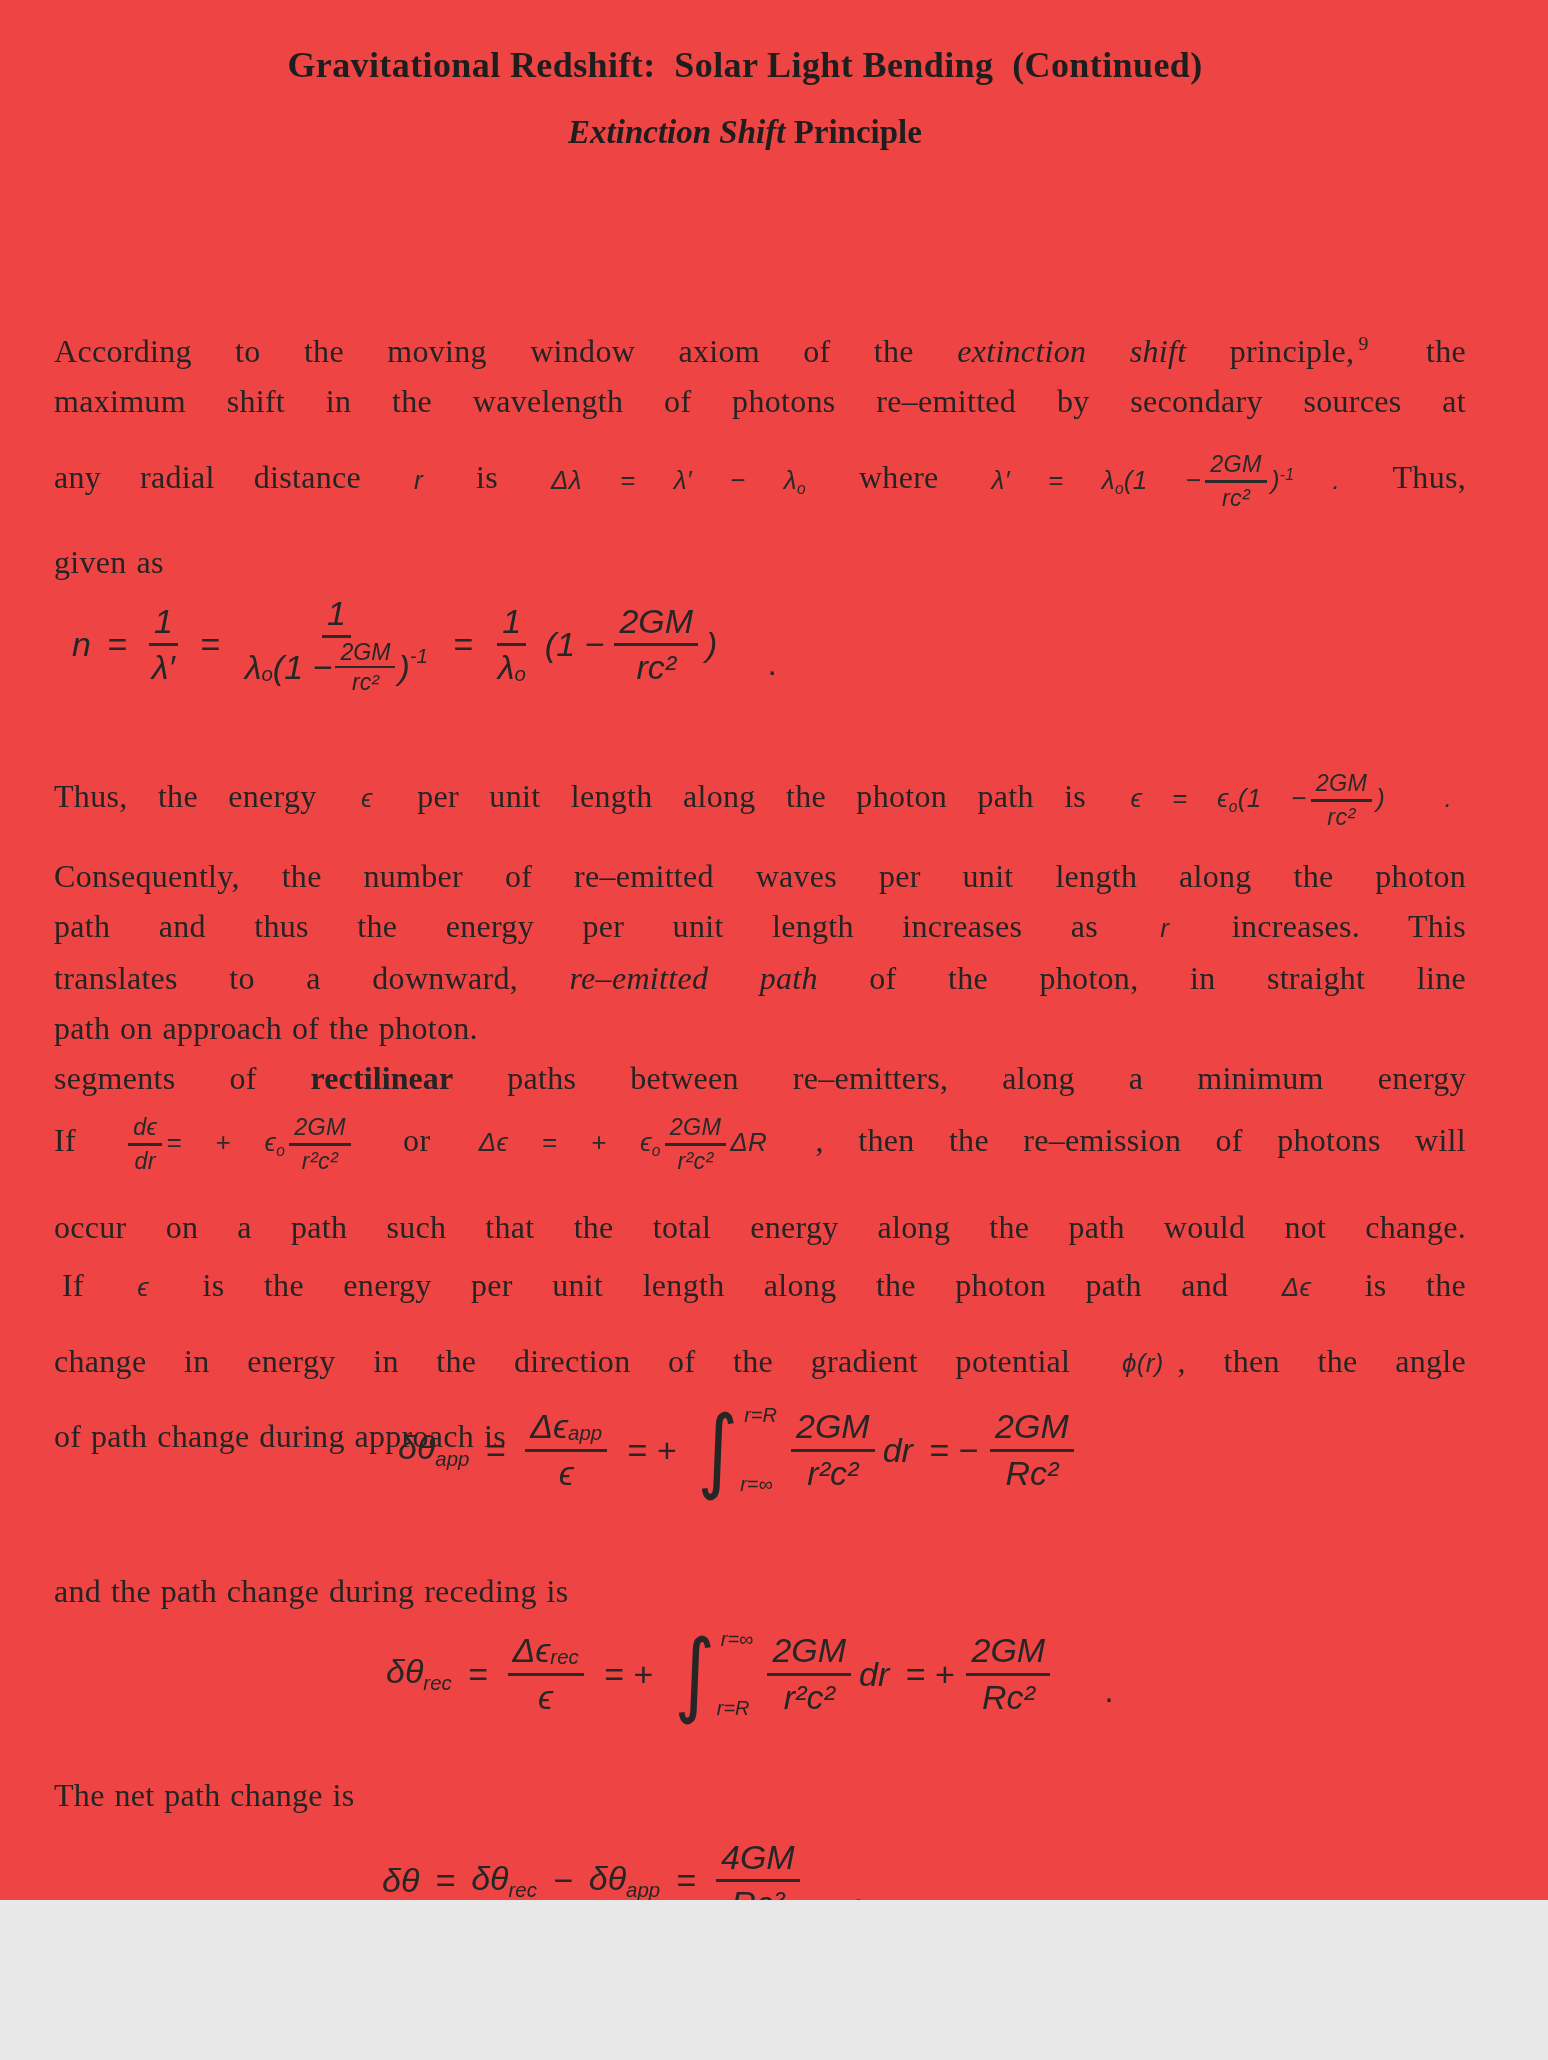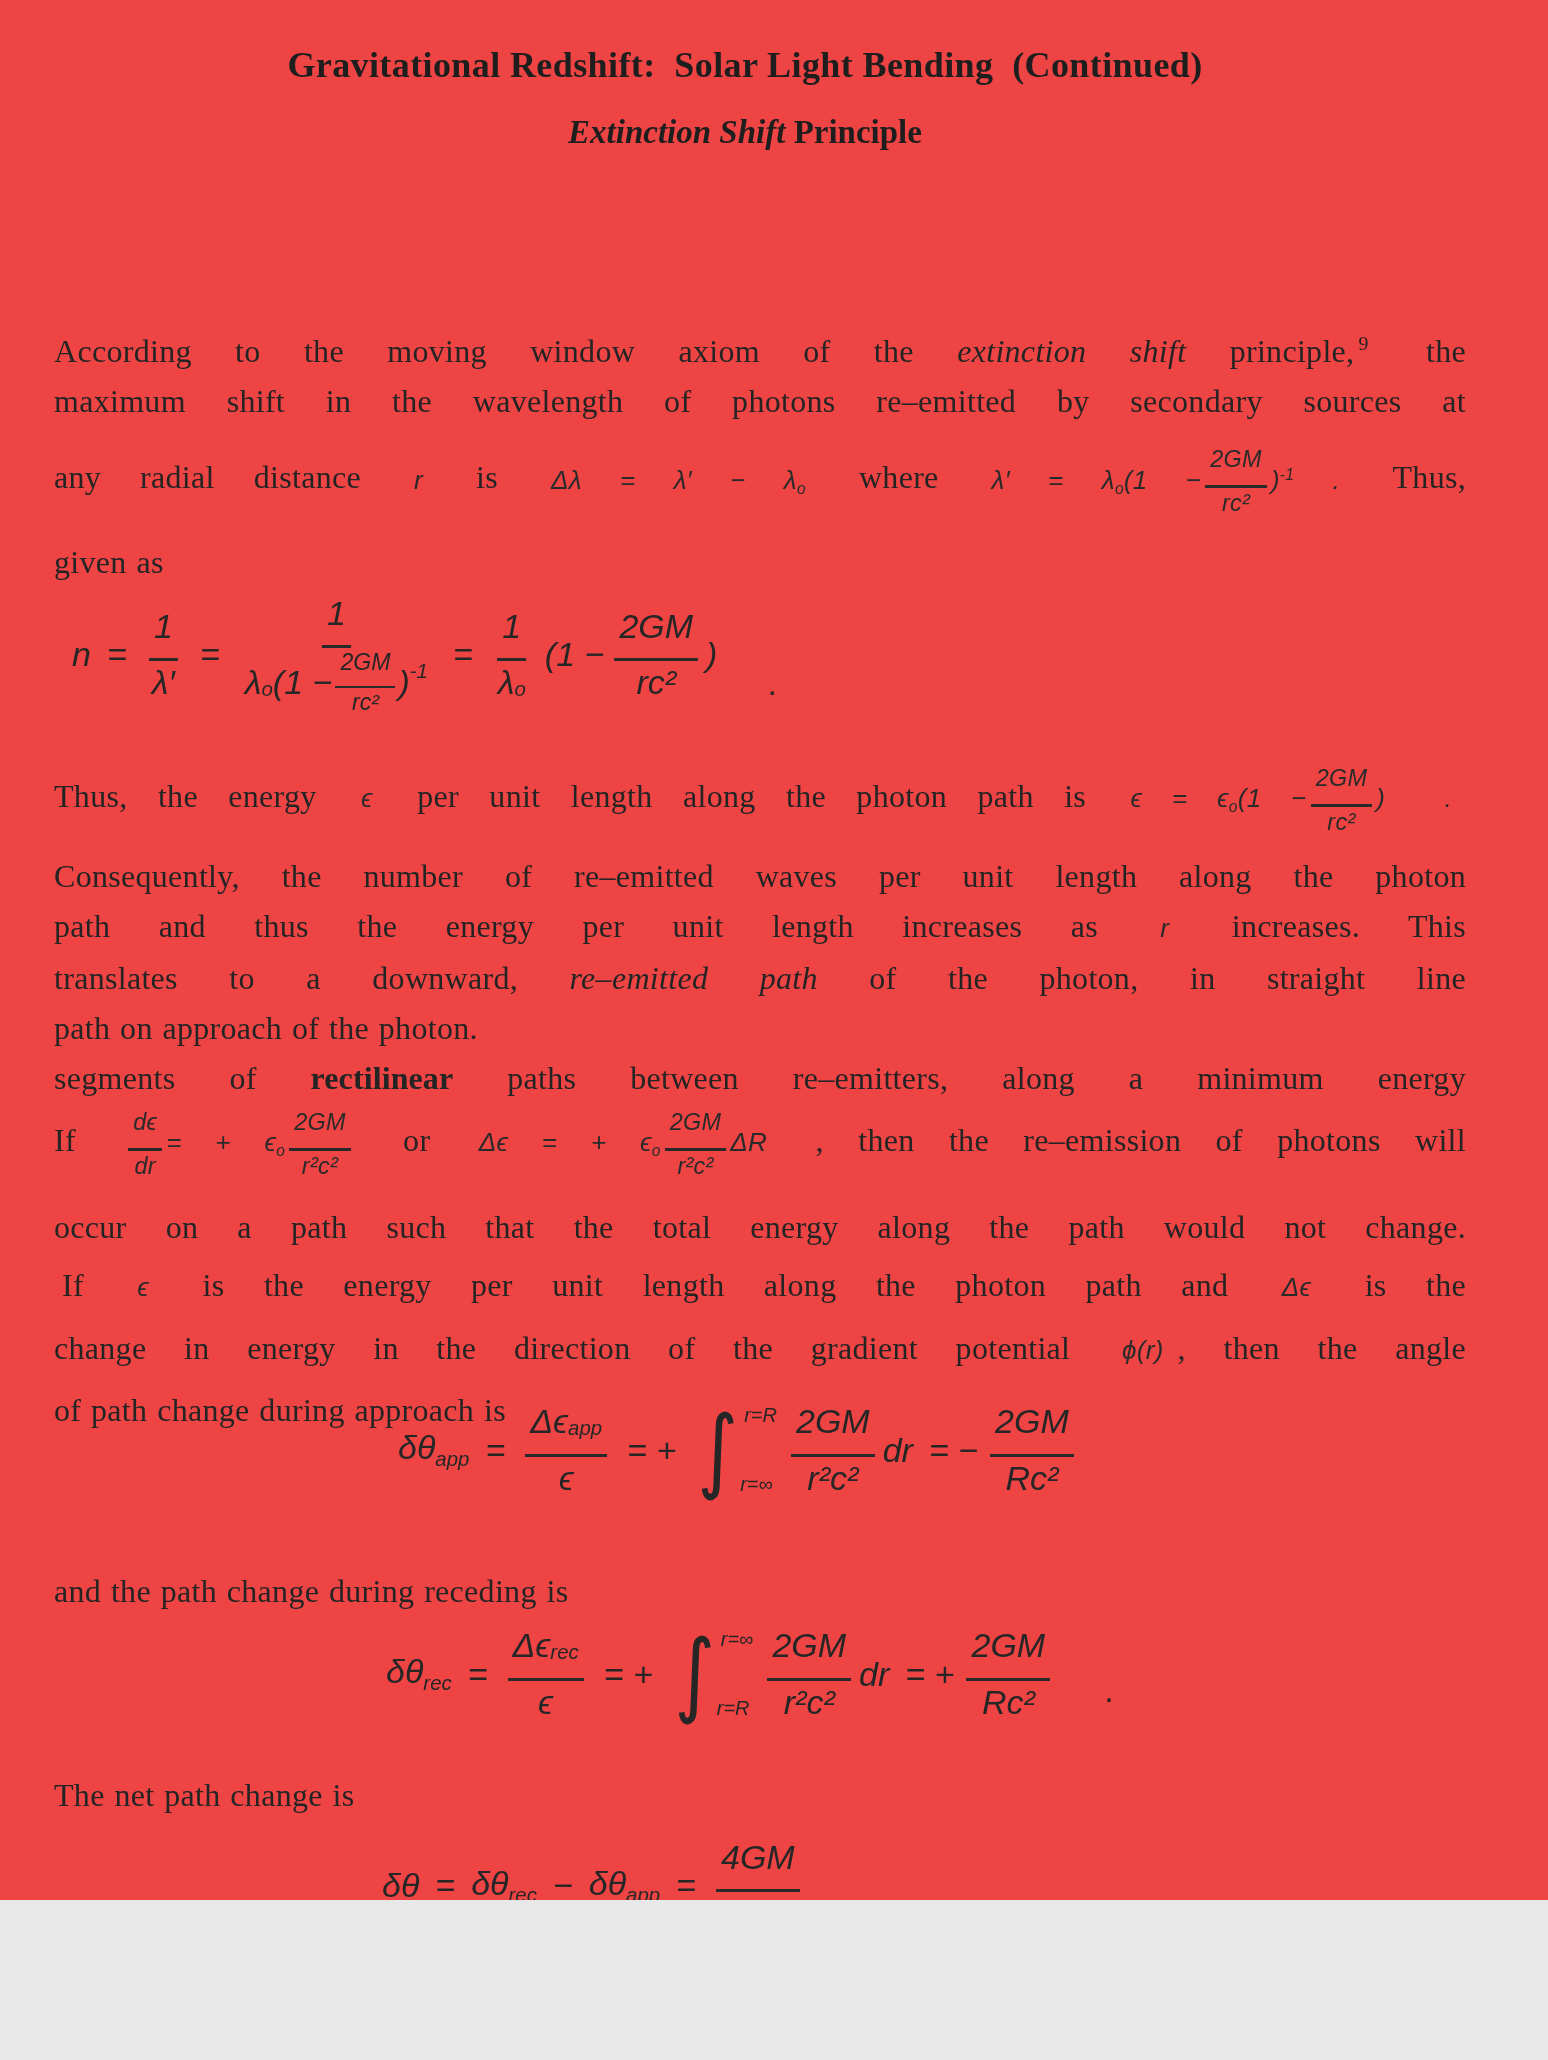--- a/index.html
+++ b/index.html
@@ -43,21 +43,21 @@
   .m .frac{font-size:0.9em;}
   .sub{font-size:0.6em;vertical-align:-0.35em;}
   .sup{font-size:0.6em;vertical-align:0.6em;}
   
   .frac{
     display:inline-flex;flex-direction:column;align-items:center;
     vertical-align:middle;margin:0 4px;line-height:1.15;
   }
   .frac .num{
     display:flex;align-items:center;justify-content:center;
-    padding:0 5px 12px;border-bottom:3px solid #2a2a2a;
+    padding:0 5px 2px;border-bottom:3px solid #2a2a2a;
   }
   .frac .den{
     display:flex;align-items:center;justify-content:center;
     padding:2px 5px 0;
   }
   .frac.small{font-size:0.68em;margin:0 3px;line-height:1.05;}
   .frac.small .num{border-bottom-width:2px;}
   .subf{font-size:0.6em;transform:translateY(0.35em);}
   .supf{font-size:0.6em;transform:translateY(-0.55em);}
   
@@ -219,21 +219,21 @@
     <div class="ln" style="line-height:56px">
       <span>occur on a path such that  the total energy along the path would not change.</span>
     </div>
     <div class="ln" style="line-height:60px;padding-left:8px">
       <span>If</span>
       <span class="m">ϵ</span>
       <span>is the energy per unit length along the photon path and</span>
       <span class="m">Δϵ</span>
       <span>is the</span>
     </div>
-    <div class="ln" style="line-height:62px">
+    <div class="ln" style="line-height:88px">
       <span>change in energy in the direction of the gradient potential</span>
       <span class="m">ϕ(r)</span><span>, then the angle</span>
     </div>
     <div class="ln last" style="line-height:58px">
       <span>of path change during approach is</span>
     </div>
   </div>
 
   <div class="deq" style="left:398px;top:1402px">
     <span class="grp"><span>δθ</span><span class="sub">app</span></span>

